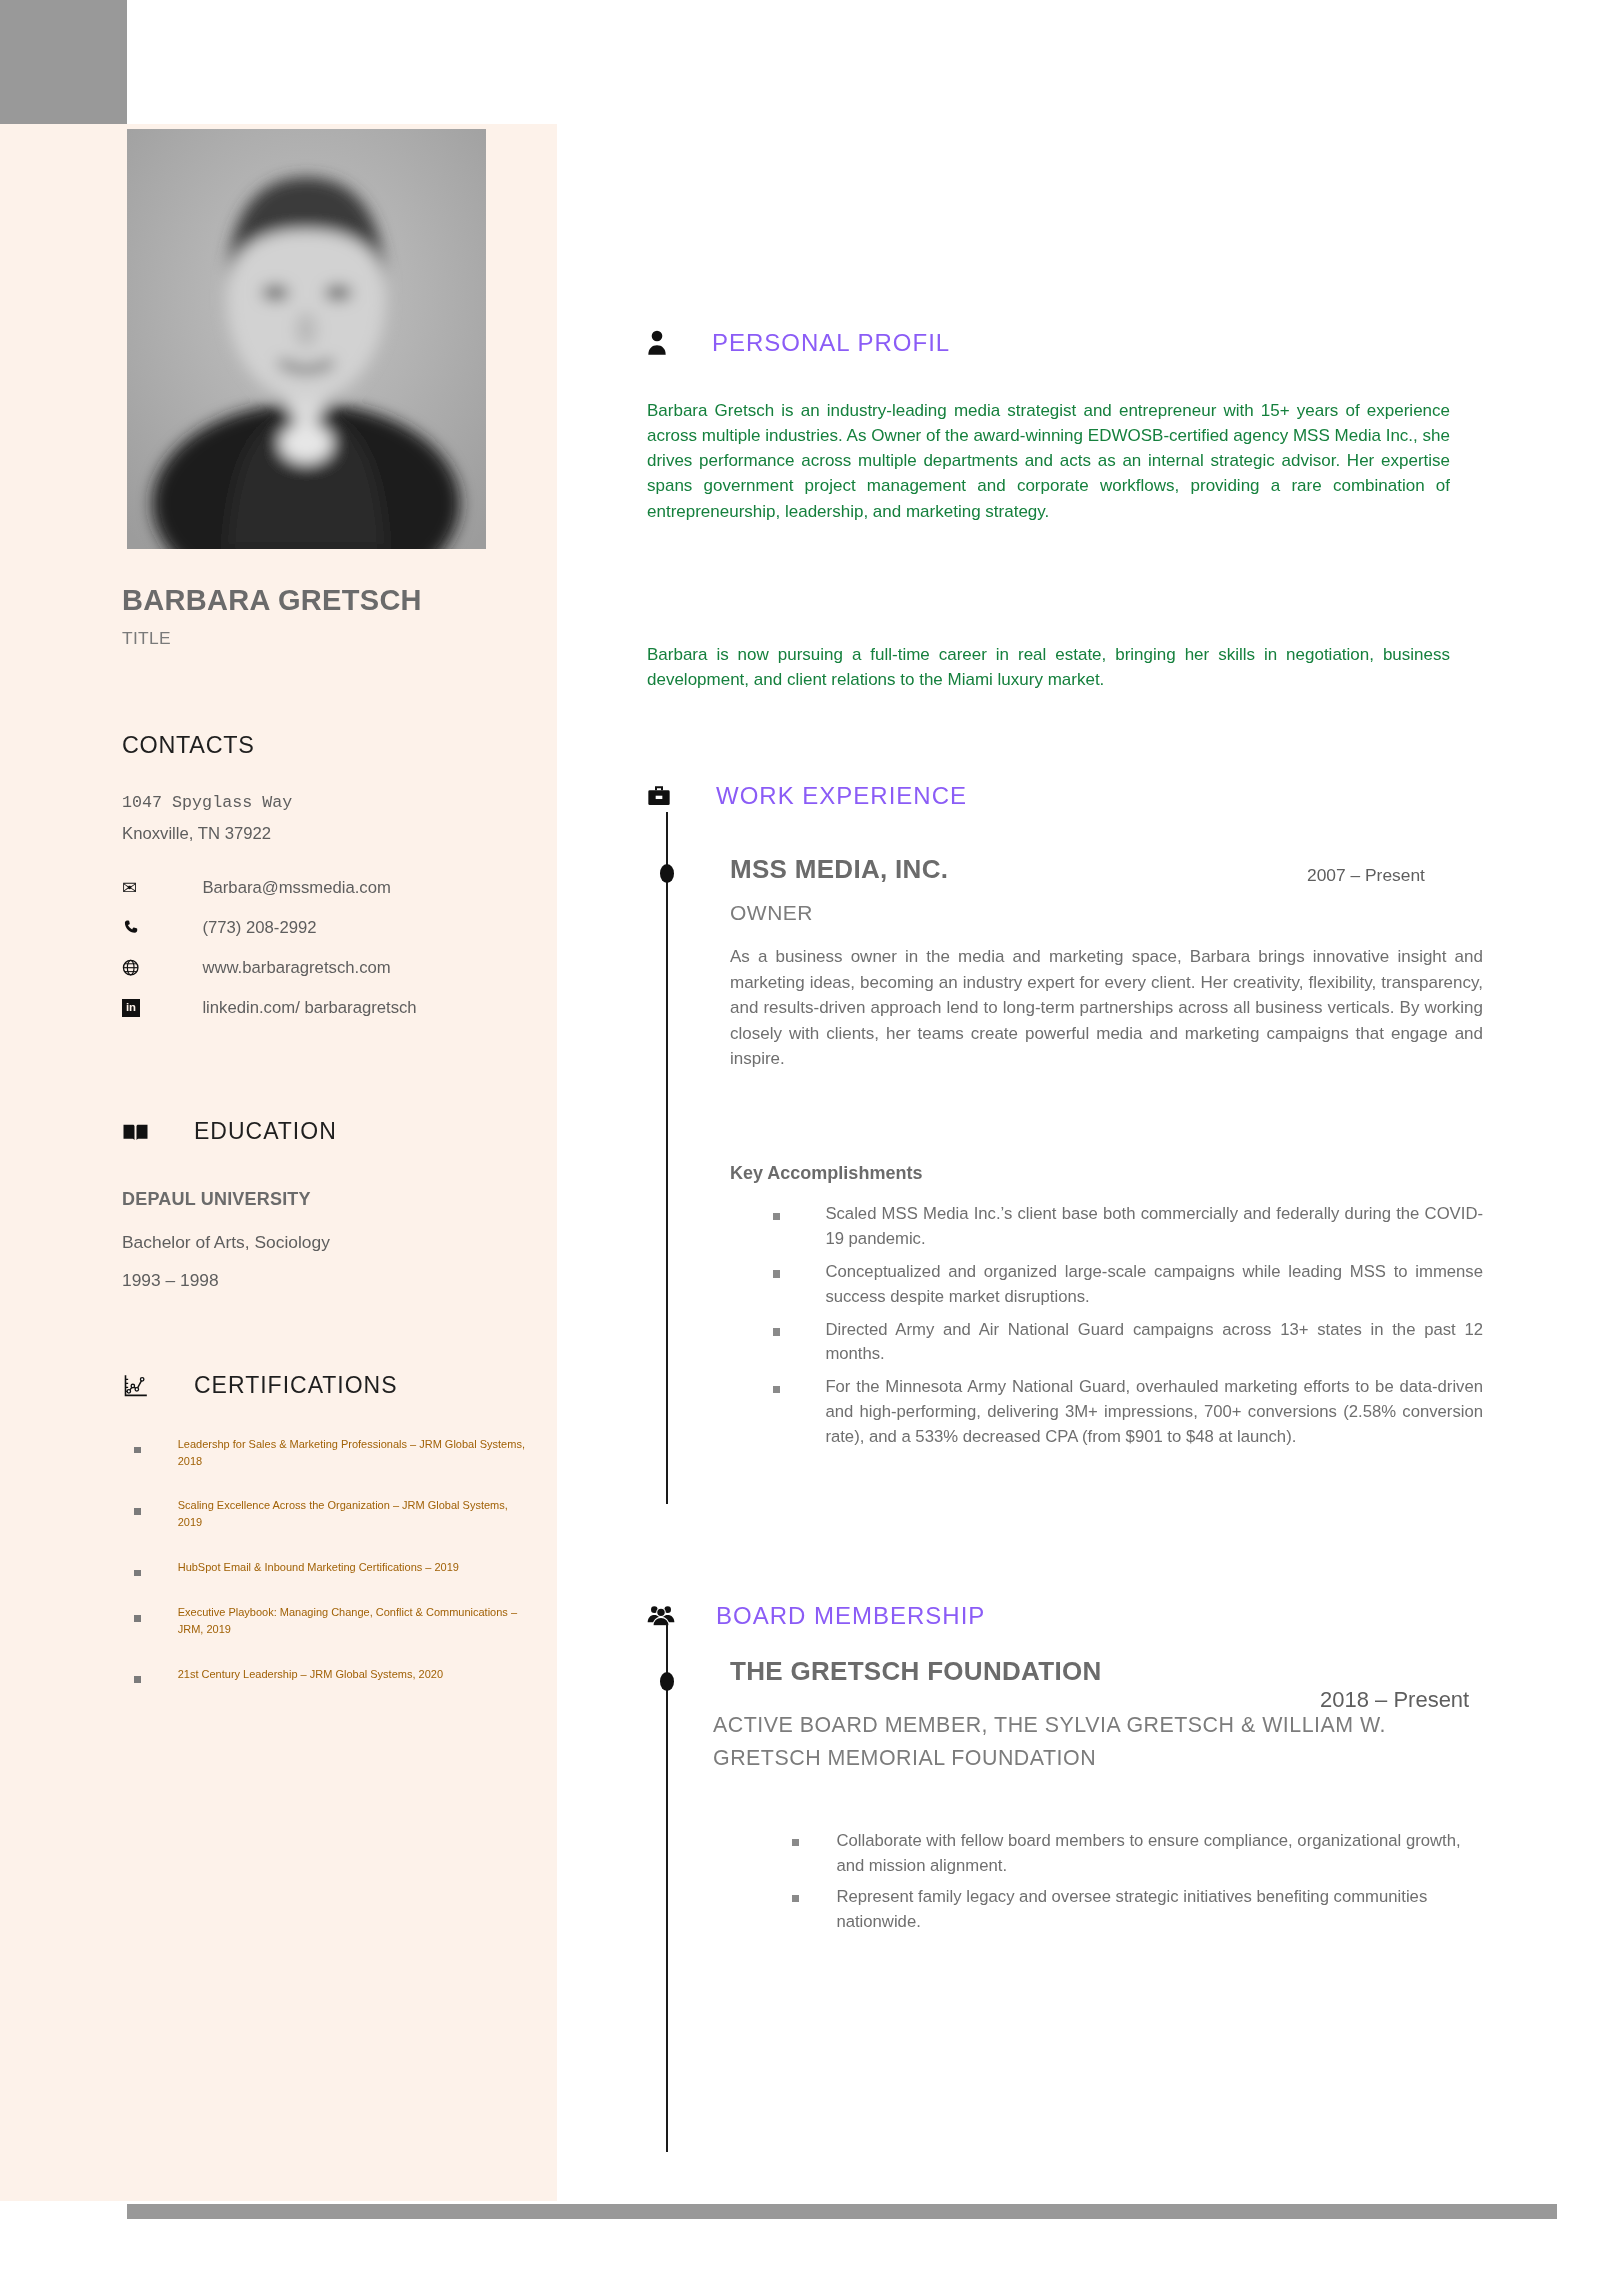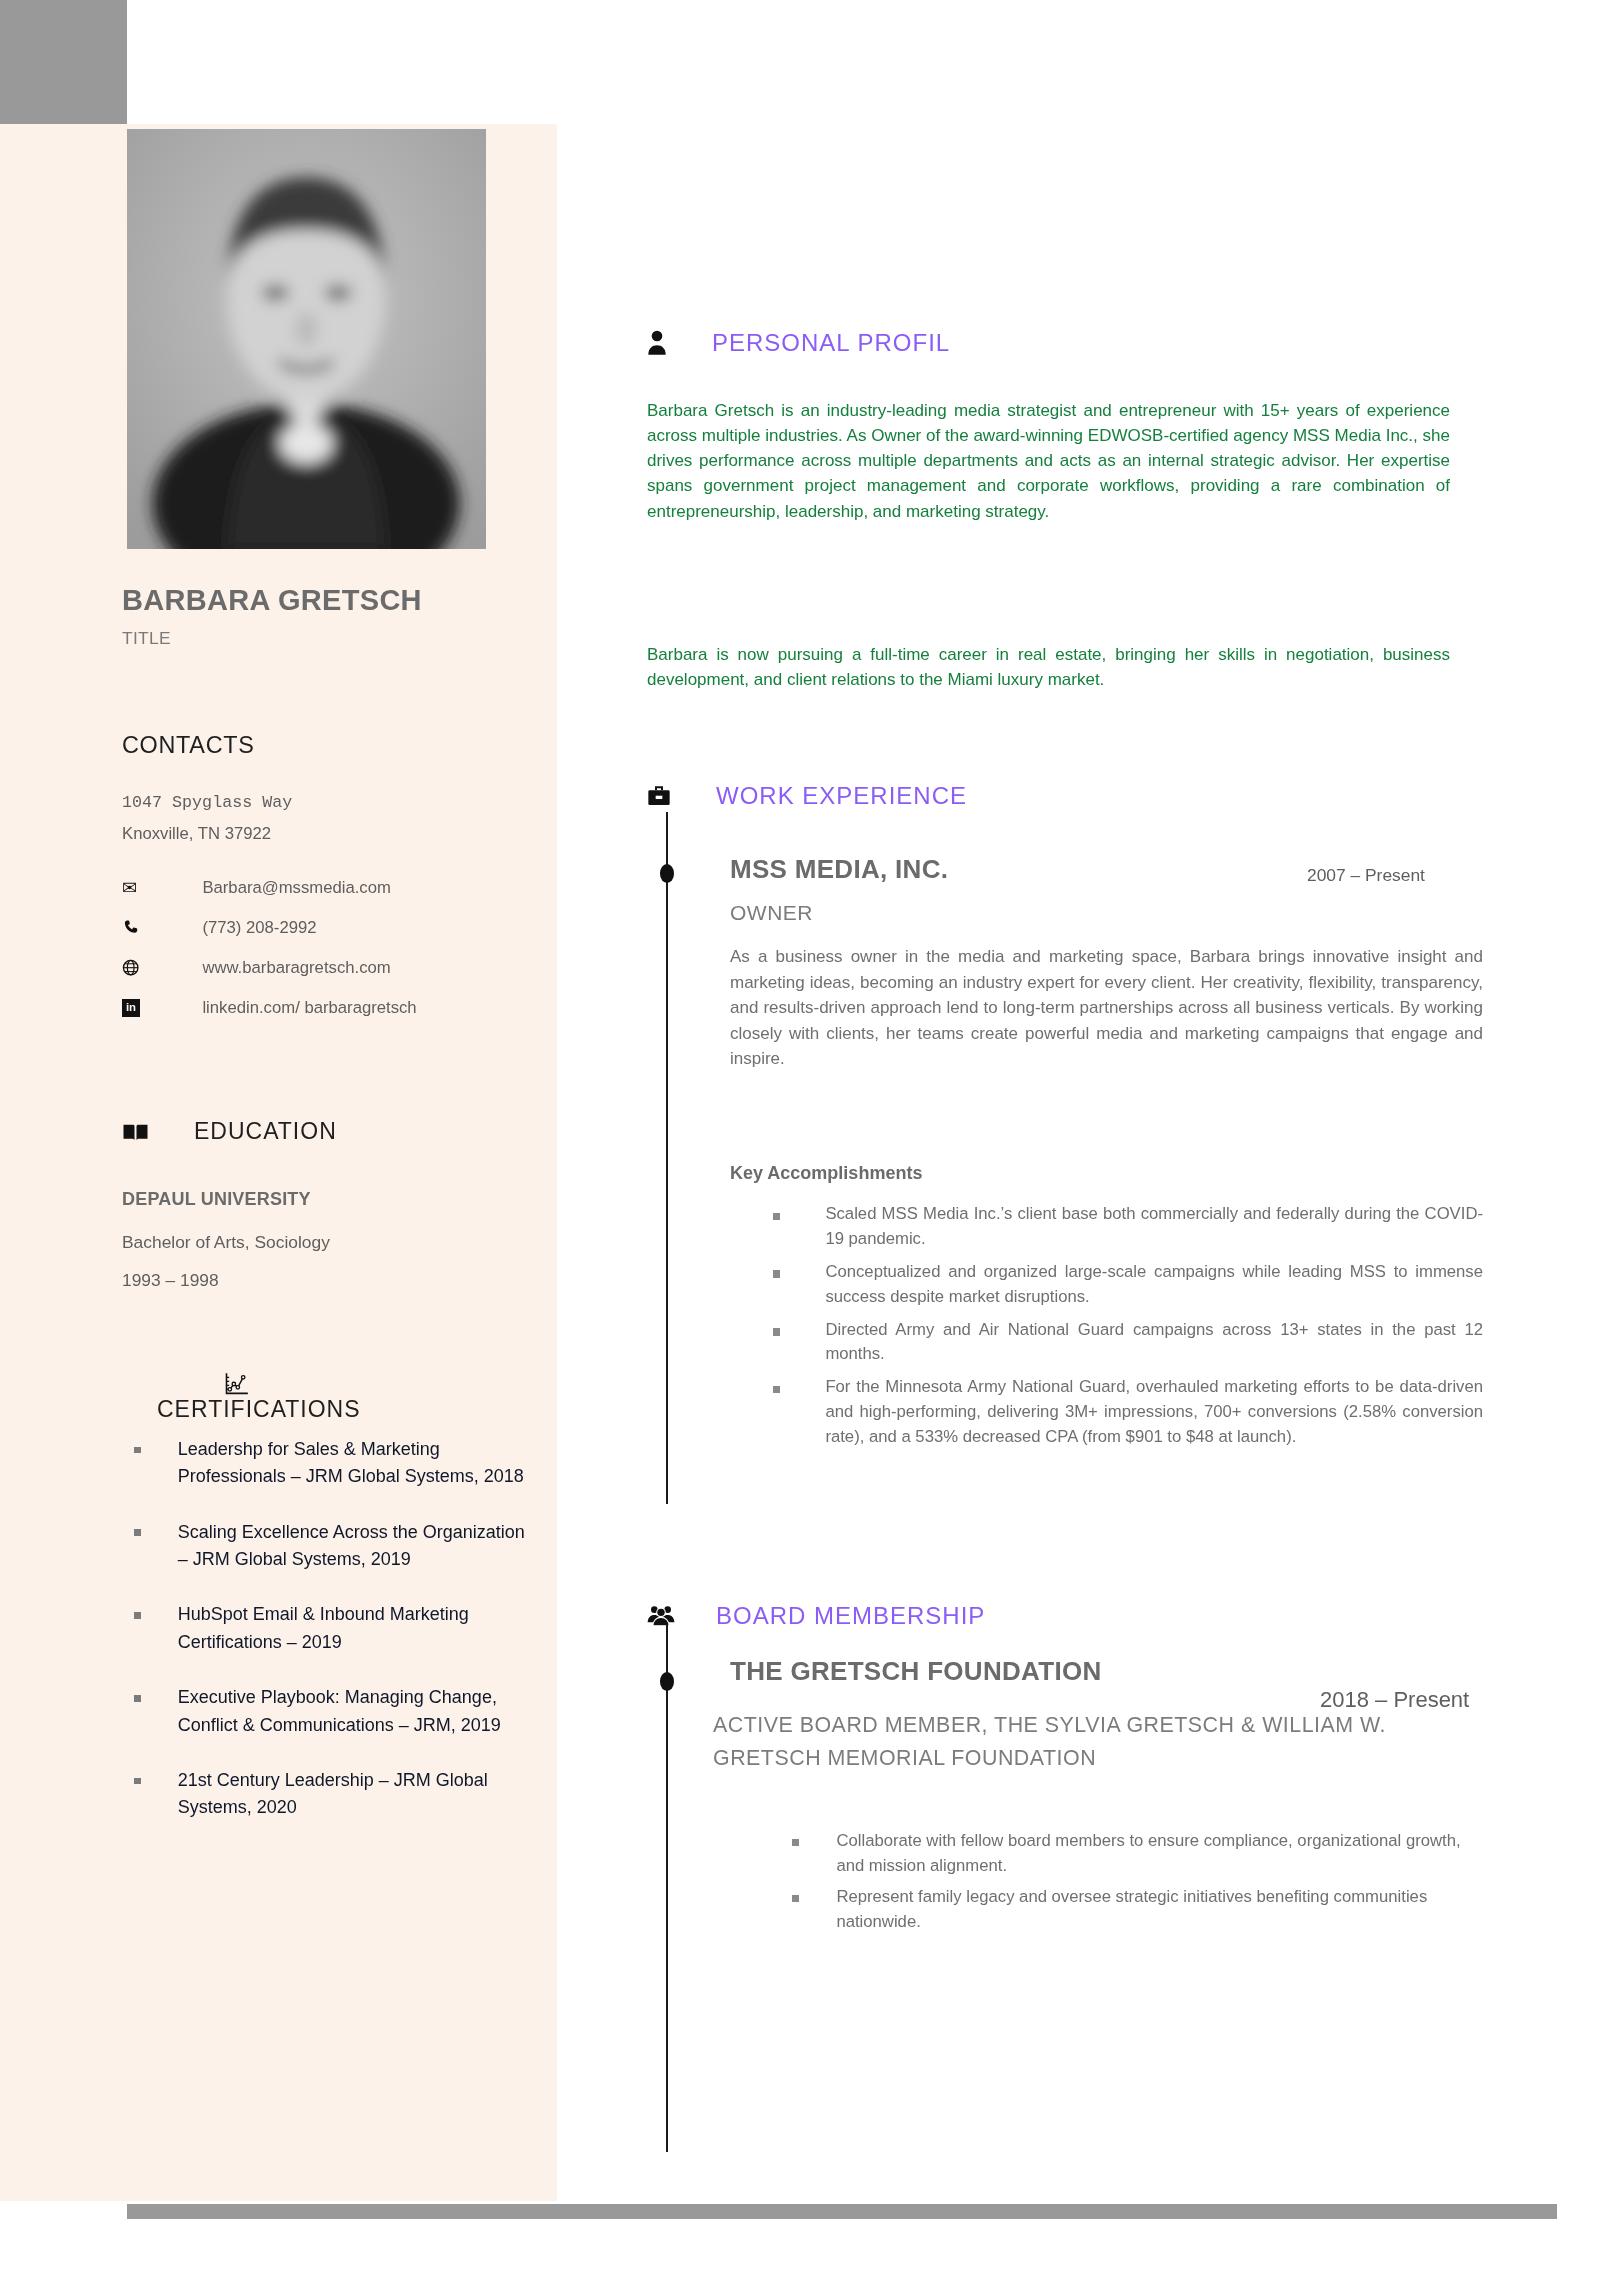--- a/index.html
+++ b/index.html
@@ -135,21 +135,21 @@
   }
   .sb-sec .stitle {
     margin-left: 35px;
     font-size: 23px;
     font-weight: 300;
     letter-spacing: 1px;
     color: #1f1f1f;
     white-space: nowrap;
   }
   #edu-sec  { top: 1118px; }
-  #cert-sec { top: 1372px; flex-direction: column; }
+  #cert-sec { top: 1372px; }
 
   #edu-school {
     position: absolute; left: 122px; top: 1189px;
     font-size: 18px; font-weight: bold; color: #6b6b6b;
     letter-spacing: 0.2px;
   }
   #edu-degree {
     position: absolute; left: 122px; top: 1232px;
     font-size: 17.4px; color: #5e5e5e;
   }
@@ -168,23 +168,23 @@
     margin-bottom: 28px;
   }
   #cert-list .cbullet {
     width: 6.7px; height: 6.7px;
     background: #7b7b7b;
     margin-top: 10.7px;
     flex: 0 0 6.7px;
   }
   #cert-list .ctxt {
     margin-left: 37px;
-    font-size: 18px;
+    font-size: 11px;
     line-height: 1.52;
-    color: #0f172a;
+    color: #a16207;
   }
 
   .rsec-head {
     position: absolute;
     display: flex;
     align-items: center;
   }
   .rsec-head .ricon {
     font-size: 25.4px;
     color: #111;

